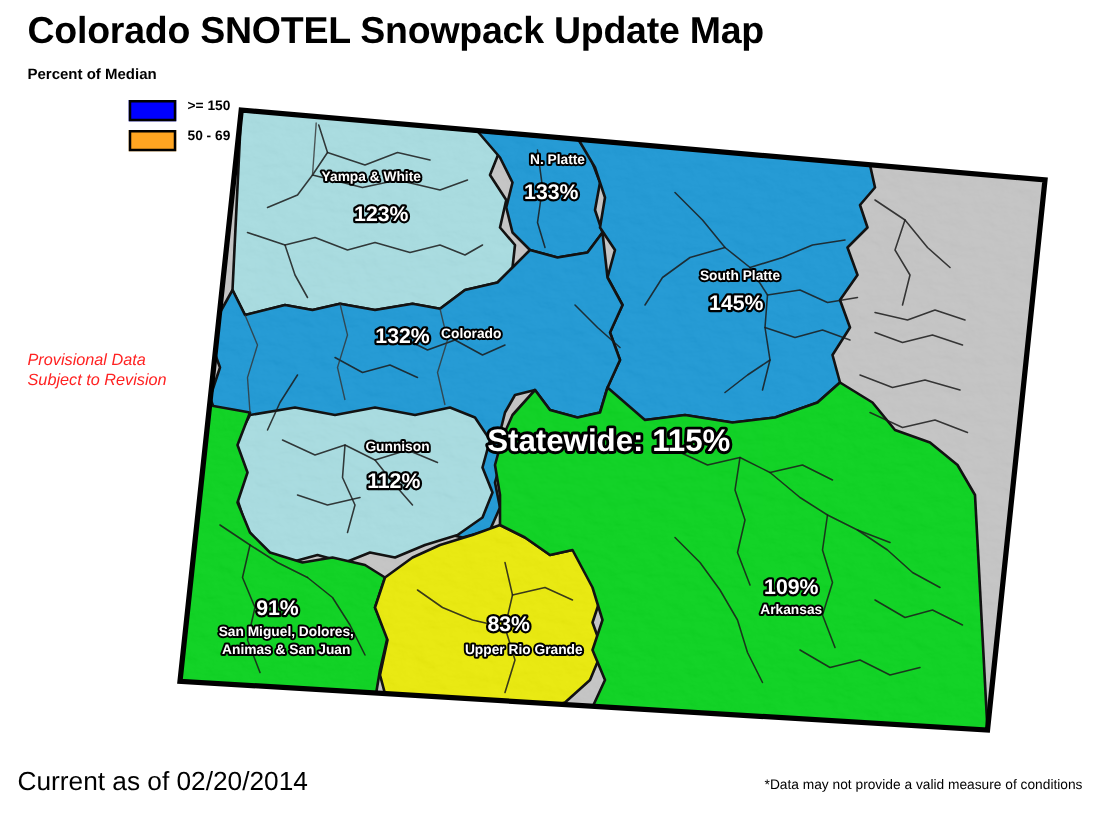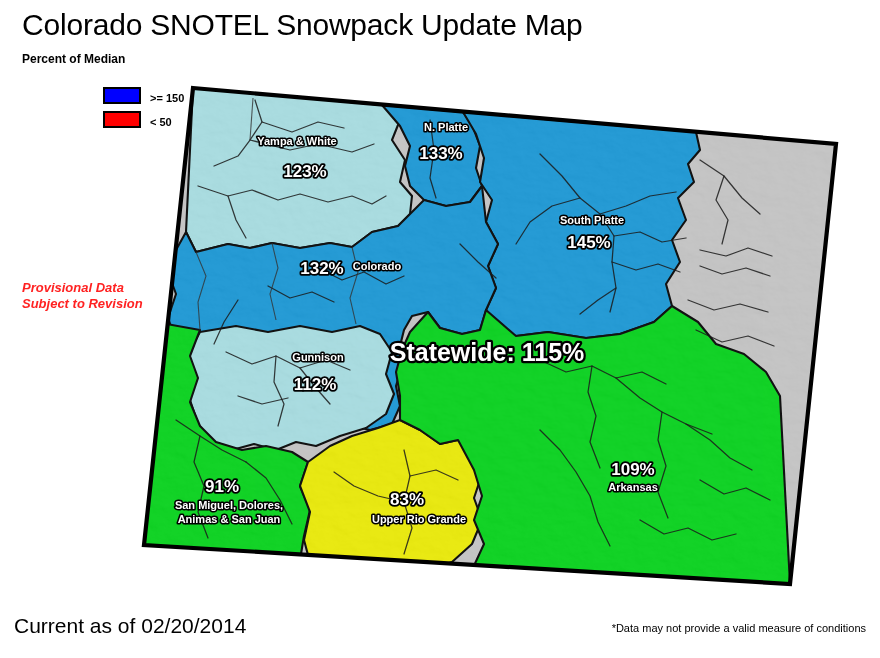--- a/index.html
+++ b/index.html
@@ -16,21 +16,21 @@
     font-family: "Liberation Sans", sans-serif;
     color: #000000;
   }
 
   
   #page-title {
     position: absolute;
     left: 22px;
     top: 8px;
     font-size: 30px;
-    font-weight: normal;
+    font-weight: bold;
     letter-spacing: -0.2px;
     white-space: nowrap;
   }
 
   
   #legend-title {
     position: absolute;
     left: 22px;
     top: 52px;
     font-size: 12px;
@@ -38,21 +38,21 @@
     white-space: nowrap;
   }
   #legend {
     position: absolute;
     left: 55px;
     top: 80px;
     width: 140px;
   }
   .legend-row {
     display: flex;
-    align-items: flex-end;
+    align-items: flex-start;
     height: 24px;
     margin-bottom: 0px;
     padding-left: 48px;
   }
   .legend-swatch {
     width: 38px;
     height: 17px;
     border: 2px solid #000000;
     box-sizing: border-box;
     flex: 0 0 auto;
@@ -65,21 +65,21 @@
     line-height: 1;
   }
 
   
   #provisional-note {
     position: absolute;
     left: 22px;
     top: 280px;
     font-size: 13px;
     font-style: italic;
-    font-weight: bold;
+    font-weight: normal;
     color: #ff2222;
     line-height: 1.25;
     white-space: nowrap;
   }
 
   
   #map-wrap {
     position: absolute;
     left: 0px;
     top: 0px;
@@ -134,22 +134,22 @@
 <div id="page-title">Colorado SNOTEL Snowpack Update Map</div>
 
 <div id="legend-title">Percent of Median</div>
 
 <div id="legend">
   <div class="legend-row">
     <span class="legend-swatch" style="background-color: rgb(0, 0, 255);"></span>
     <span class="legend-label">&gt;= 150</span>
   </div>
   <div class="legend-row">
-    <span class="legend-swatch" style="background-color: rgb(255, 0, 0);"></span>
-    <span class="legend-label">&lt; 50</span>
+    <span class="legend-swatch" style="background-color: rgb(255, 165, 33);"></span>
+    <span class="legend-label">50 - 69</span>
   </div>
 </div>
 
 <div id="provisional-note" style="color: rgb(255, 34, 34);">
   <div>Provisional Data</div>
   <div>Subject to Revision</div>
 </div>
 
 <div id="map-wrap">
 <svg id="map-svg" width="880" height="612" viewBox="0 0 880 612" xmlns="http://www.w3.org/2000/svg">

